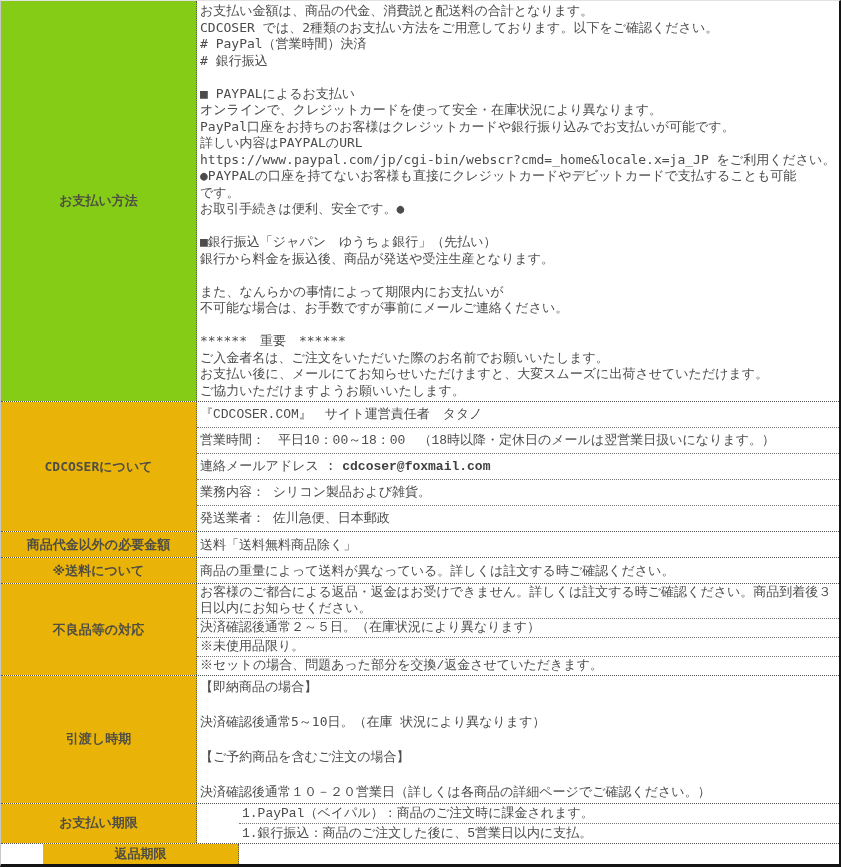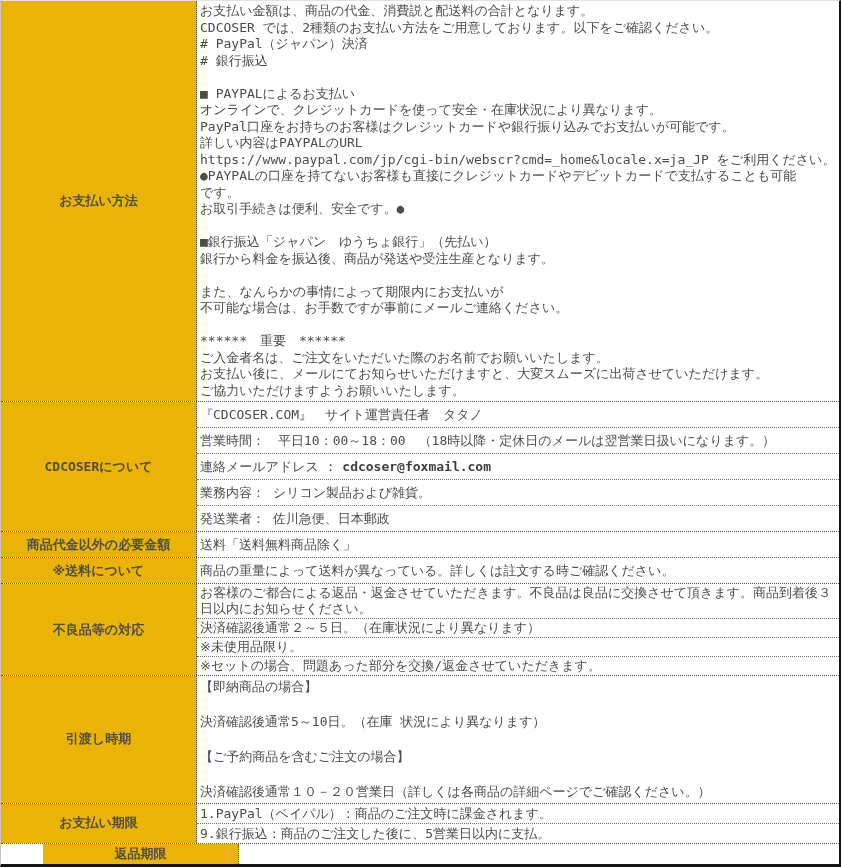--- a/index.html
+++ b/index.html
@@ -31,59 +31,60 @@
     border-right:1px dotted #555;
     display:flex;
     align-items:center;
     justify-content:center;
     text-align:center;
     font-weight:bold;
     color:#4f4e44;
     padding:2px 4px;
     line-height:16px;
   }
-  .row-payment-method .cell-label{background:#eab308;}
+  .row-payment-method .cell-label{background:#84cc16;}
   .cell-content{
     flex:1 1 auto;
     box-sizing:border-box;
     padding:2px 3px;
     overflow:hidden;
   }
   .cell-content.no-pad{padding:0;}
   .line{
     min-height:16.5px;
     line-height:16.5px;
     white-space:pre-wrap;
     word-break:break-all;
   }
   .lines-tall .line{min-height:17.5px;line-height:17.5px;}
   .subrow{
     border-bottom:1px dotted #777;
     padding:4px 3px;
     line-height:17px;
     white-space:pre-wrap;
     word-break:break-all;
+    font-family:Liberation Mono, monospace;
   }
   .subrow:last-child{border-bottom:none;}
   .subrows-tight .subrow{padding:1px 3px;line-height:16px;}
-  .subrows-mid .subrow{padding:1px 3px;line-height:17px;}
+  .subrows-mid .subrow{padding:1px 3px;line-height:17px;margin-left:42px;}
   .single-line{line-height:17px;white-space:pre-wrap;word-break:break-all;padding:2px 0;}
   b.email{font-weight:bold;color:#3f3f3f;}
 </style>
 </head>
 <body>
 
 <div class="page">
 
   <div class="row row-payment-method">
     <div class="cell-label">お支払い方法</div>
     <div class="cell-content">
         <div class="line">お支払い金額は、商品の代金、消費説と配送料の合計となります。</div>
         <div class="line">CDCOSER では、2種類のお支払い方法をご用意しております。以下をご確認ください。</div>
-        <div class="line"># PayPal（ジャパン）決済</div>
+        <div class="line"># PayPal（営業時間）決済</div>
         <div class="line"># 銀行振込</div>
         <div class="line"></div>
         <div class="line">■ PAYPALによるお支払い</div>
         <div class="line">オンラインで、クレジットカードを使って安全・在庫状況により異なります。</div>
         <div class="line">PayPal口座をお持ちのお客様はクレジットカードや銀行振り込みでお支払いが可能です。</div>
         <div class="line">詳しい内容はPAYPALのURL</div>
         <div class="line">https://www.paypal.com/jp/cgi-bin/webscr?cmd=_home&amp;locale.x=ja_JP をご利用ください。</div>
         <div class="line">●PAYPALの口座を持てないお客様も直接にクレジットカードやデビットカードで支払することも可能</div>
         <div class="line">です。</div>
         <div class="line">お取引手続きは便利、安全です。●</div>
@@ -122,21 +123,21 @@
   <div class="row">
     <div class="cell-label">※送料について</div>
     <div class="cell-content">
       <div class="single-line">商品の重量によって送料が異なっている。詳しくは註文する時ご確認ください。</div>
     </div>
   </div>
 
   <div class="row">
     <div class="cell-label">不良品等の対応</div>
     <div class="cell-content no-pad subrows-tight">
-      <div class="subrow">お客様のご都合による返品・返金させていただきます。不良品は良品に交換させて頂きます。商品到着後３日以内にお知らせください。</div>
+      <div class="subrow">お客様のご都合による返品・返金はお受けできません。詳しくは註文する時ご確認ください。商品到着後３日以内にお知らせください。</div>
       <div class="subrow">決済確認後通常２～５日。（在庫状況により異なります）</div>
       <div class="subrow">※未使用品限り。</div>
       <div class="subrow">※セットの場合、問題あった部分を交換/返金させていただきます。</div>
     </div>
   </div>
 
   <div class="row">
     <div class="cell-label">引渡し時期</div>
     <div class="cell-content lines-tall">
         <div class="line">【即納商品の場合】</div>
@@ -146,21 +147,21 @@
         <div class="line">【ご予約商品を含むご注文の場合】</div>
         <div class="line"></div>
         <div class="line">決済確認後通常１０－２０営業日（詳しくは各商品の詳細ページでご確認ください。）</div>
       </div>
   </div>
 
   <div class="row">
     <div class="cell-label">お支払い期限</div>
     <div class="cell-content no-pad subrows-mid">
       <div class="subrow">1.PayPal（ベイパル）：商品のご注文時に課金されます。</div>
-      <div class="subrow">9.銀行振込：商品のご注文した後に、5営業日以内に支払。</div>
+      <div class="subrow">1.銀行振込：商品のご注文した後に、5営業日以内に支払。</div>
     </div>
   </div>
 
   <div class="row">
     <div class="cell-label">返品期限</div>
   </div>
 
 </div>
 
 </body></html>

